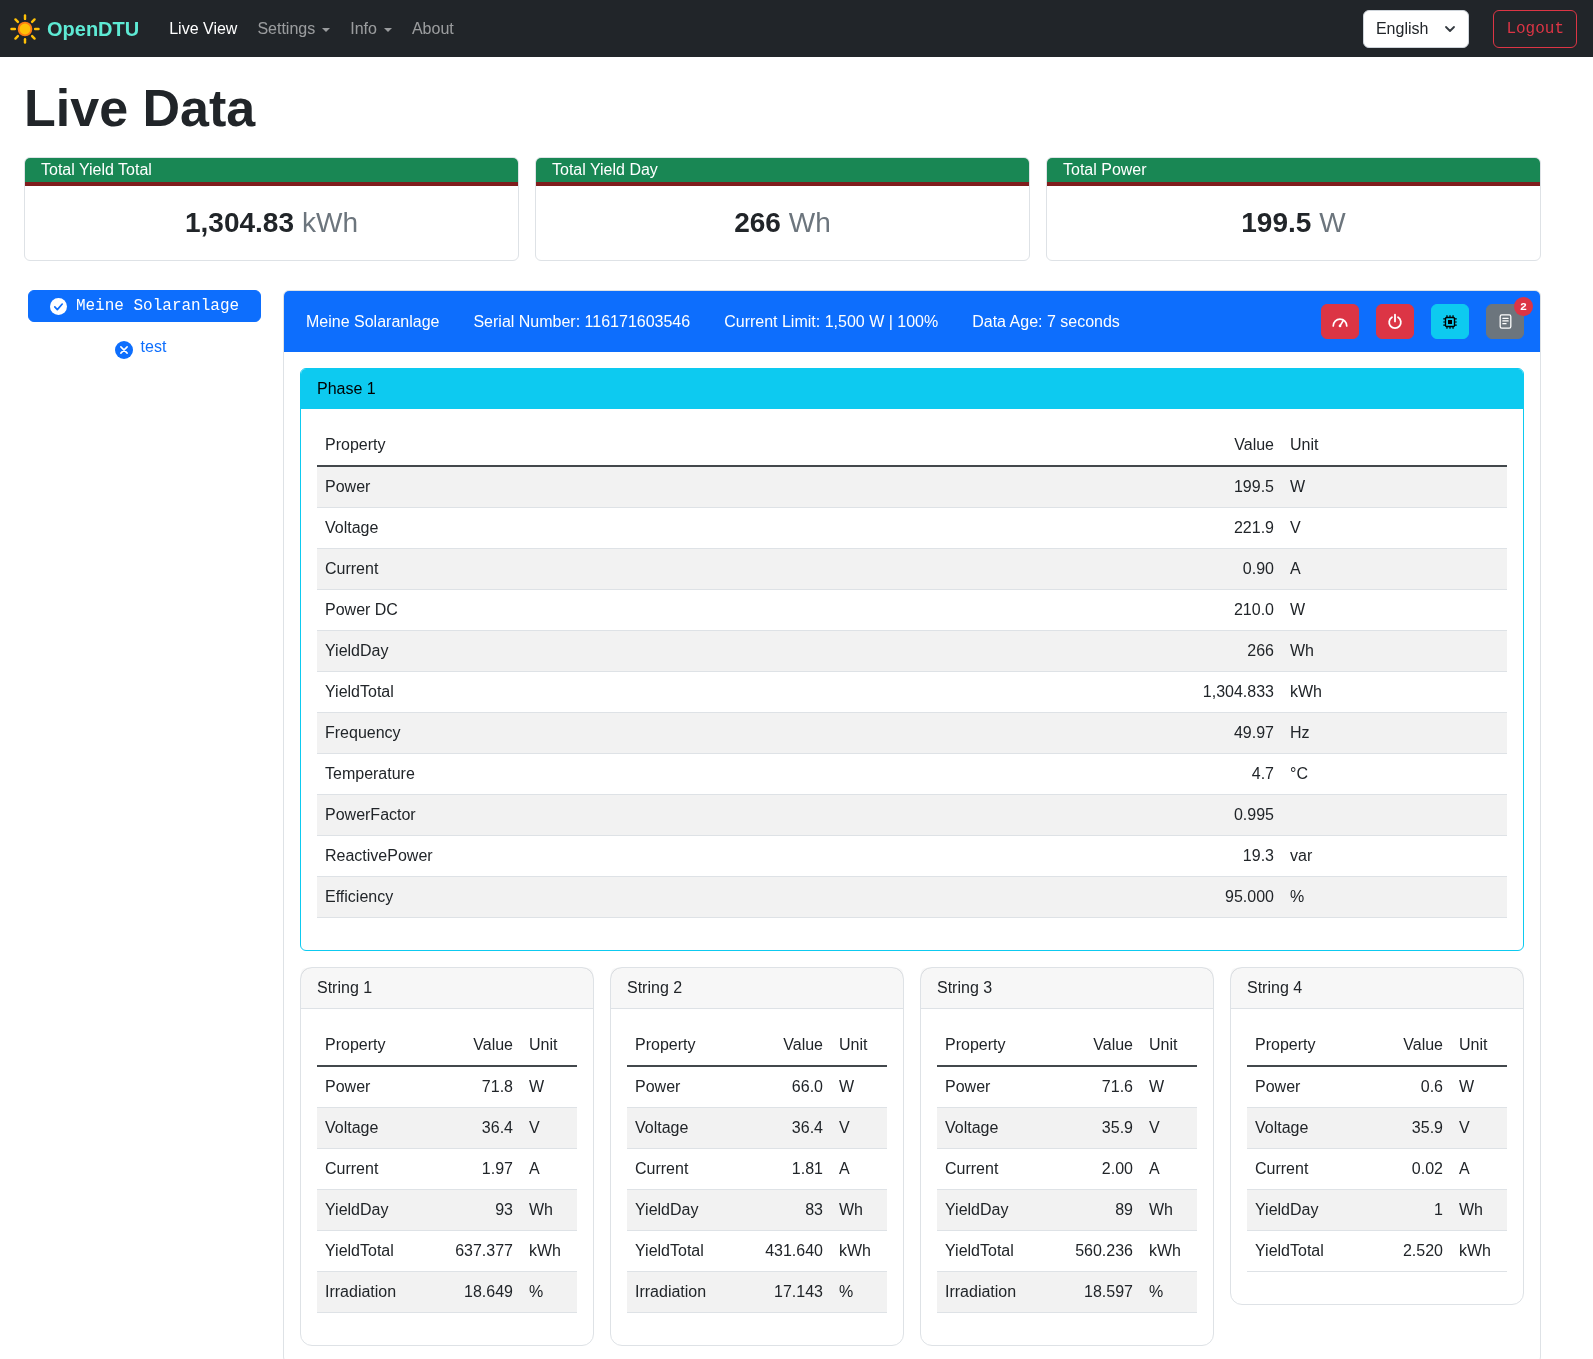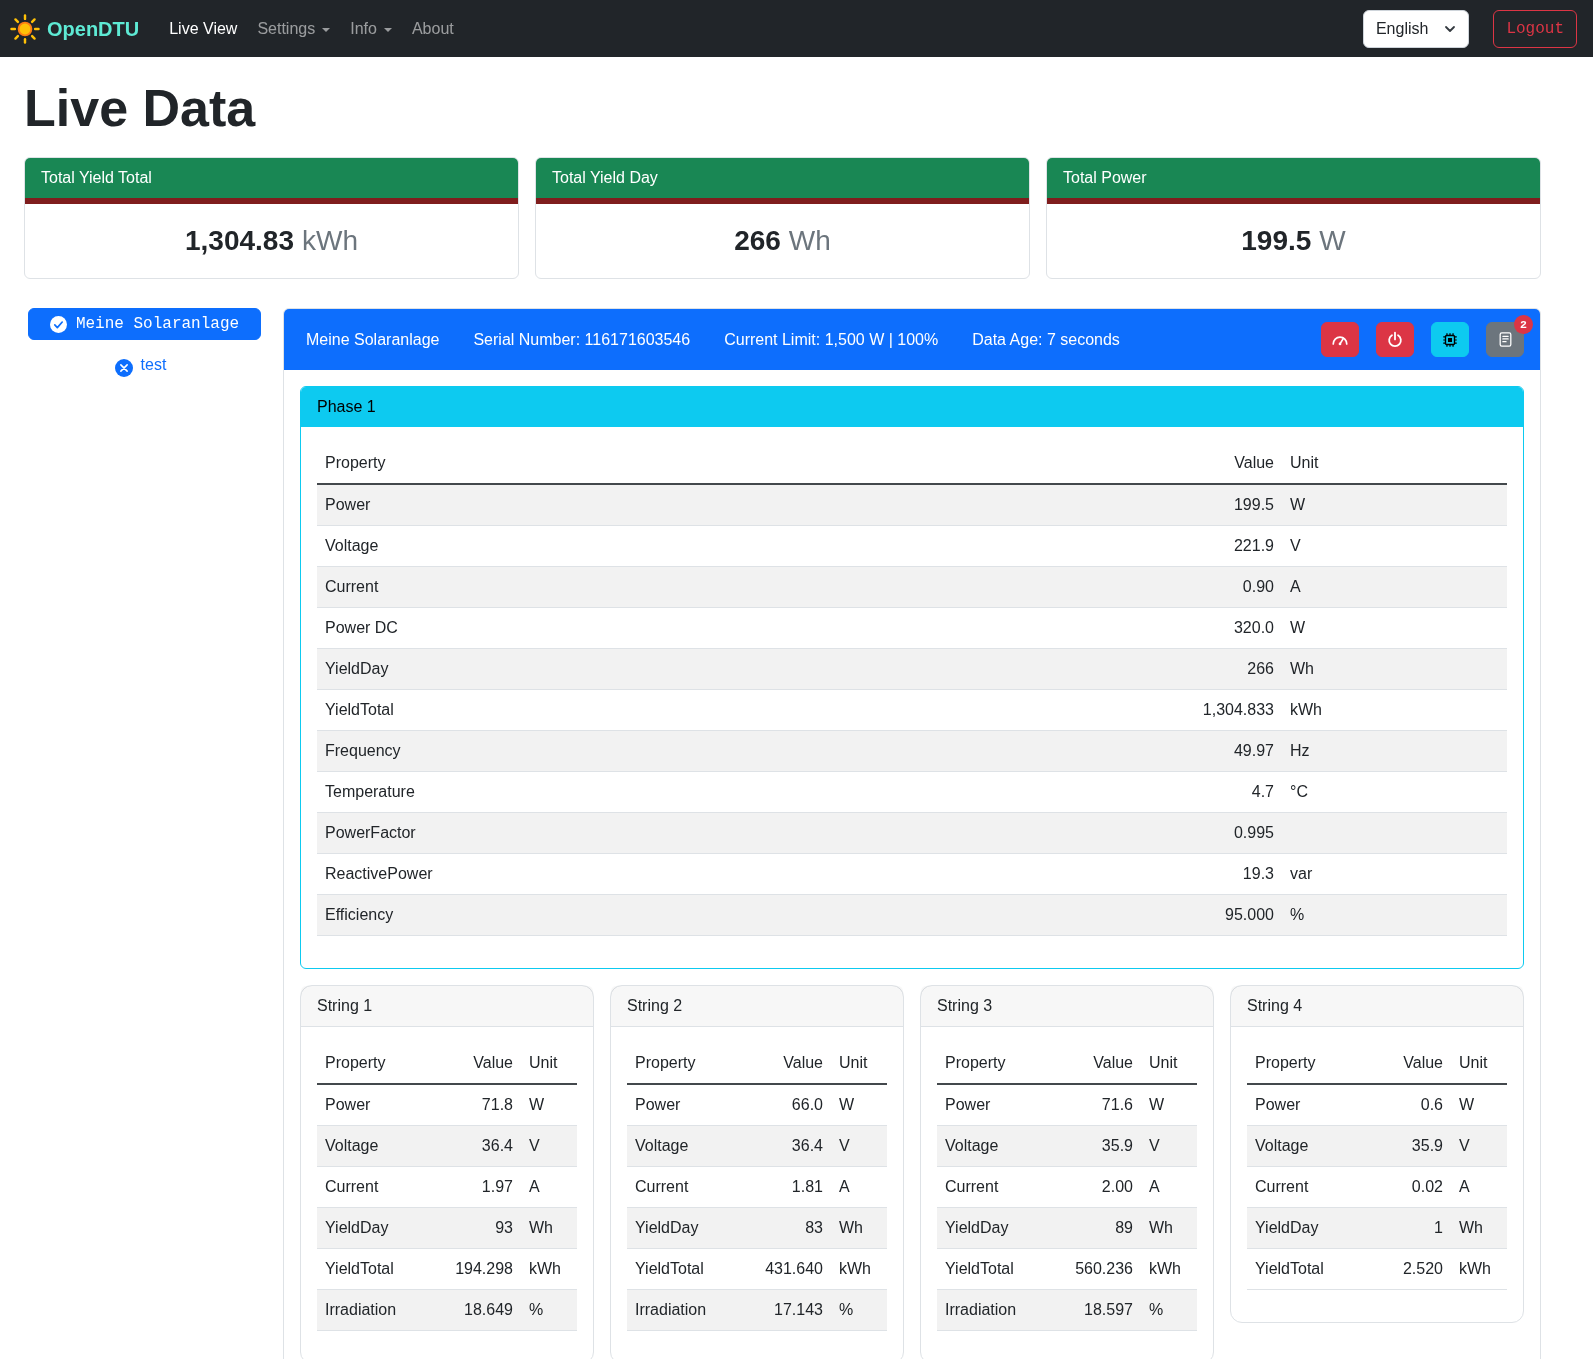--- a/index.html
+++ b/index.html
@@ -48,22 +48,22 @@
     border-radius: 6px; padding: 5px 12px; height: 38px; cursor: pointer;
   }
 
   
   .content { padding: 8px 52px 24px 24px; }
   .page-title { font-size: 52px; font-weight: 600; margin: 12px 0 18px; line-height: 1.2; }
 
   .summary-row { display: flex; gap: 16px; margin-bottom: 29px; }
   .summary-card { flex: 1; border: 1px solid #dee2e6; border-radius: 6px; background: #fff; }
   .summary-card .sum-header {
-    background: #198754; color: #fff; padding: 8px 16px;
-    border-radius: 5px 5px 0 0; border-bottom: 6px solid #7f1d1d;
+    background: #198754; color: #fff; padding: 0 16px;
+    border-radius: 5px 5px 0 0; border-bottom: 4px solid #7f1d1d;
   }
   .summary-value { text-align: center; padding: 16px; font-size: 28px; }
   .summary-value .num { font-weight: 600; color: #212529; }
   .summary-value .unit-txt { color: #6c757d; margin-left: 8px; }
 
   .layout { display: flex; align-items: flex-start; gap: 26px; }
 
   
   .sidebar { flex: 0 0 233px; width: 233px; display: flex; flex-direction: column; align-items: center; gap: 13px; }
   .inv-btn {
@@ -289,21 +289,21 @@
                     <td class="val">221.9</td>
                     <td class="unit">V</td>
                   </tr>
                   <tr>
                     <th>Current</th>
                     <td class="val">0.90</td>
                     <td class="unit">A</td>
                   </tr>
                   <tr>
                     <th>Power DC</th>
-                    <td class="val">320.0</td>
+                    <td class="val">210.0</td>
                     <td class="unit">W</td>
                   </tr>
                   <tr>
                     <th>YieldDay</th>
                     <td class="val">266</td>
                     <td class="unit">Wh</td>
                   </tr>
                   <tr>
                     <th>YieldTotal</th>
                     <td class="val">1,304.833</td>
@@ -367,21 +367,21 @@
                       <td class="val">1.97</td>
                       <td class="unit">A</td>
                     </tr>
                     <tr>
                       <th>YieldDay</th>
                       <td class="val">93</td>
                       <td class="unit">Wh</td>
                     </tr>
                     <tr>
                       <th>YieldTotal</th>
-                      <td class="val">194.298</td>
+                      <td class="val">637.377</td>
                       <td class="unit">kWh</td>
                     </tr>
                     <tr>
                       <th>Irradiation</th>
                       <td class="val">18.649</td>
                       <td class="unit">%</td>
                     </tr>
                   </tbody>
                 </table>
               </div>

